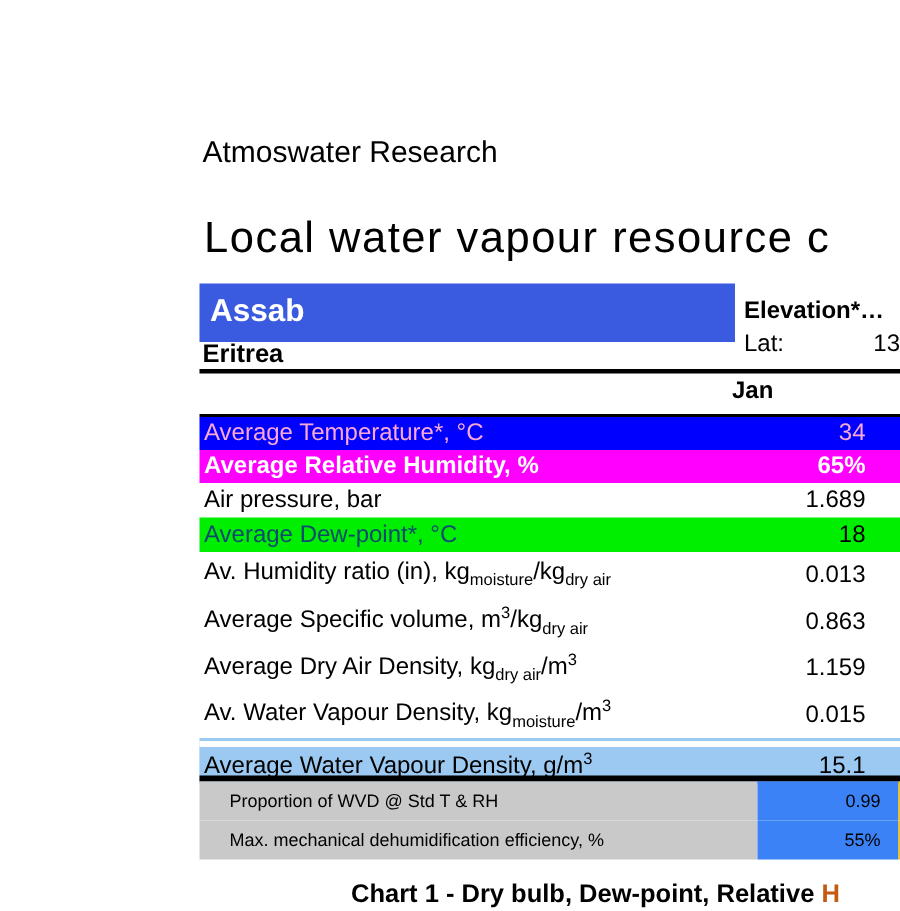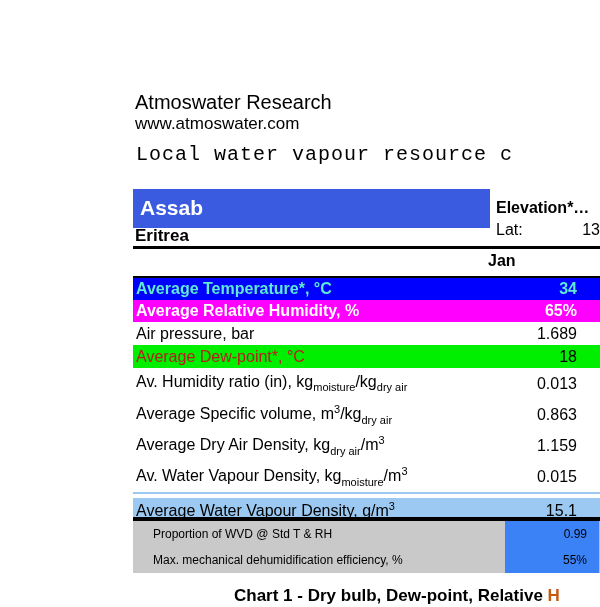--- a/index.html
+++ b/index.html
@@ -1,66 +1,65 @@
 <!DOCTYPE html>
 <html><head>
 <meta charset="utf-8">
 <style>
   html,body{margin:0;padding:0;background:#fff;}
   .page{position:relative;width:600px;height:607px;background:#fff;overflow:hidden;
         font-family:"Liberation Sans",sans-serif;color:#000;}
 
   .org{position:absolute;left:135px;top:91px;font-size:20px;}
   .url{position:absolute;left:135px;top:114px;font-size:17px;}
-  .title{position:absolute;left:136px;top:143px;font-size:20px;letter-spacing:1px;white-space:nowrap;font-family:Liberation Mono, monospace;}
+  .title{position:absolute;left:136px;top:143px;font-size:29px;letter-spacing:1px;white-space:nowrap;}
 
   .banner{position:absolute;left:133px;top:189px;width:357px;height:39px;background:#3A5BE0;}
   .banner .city{display:block;padding-left:7px;line-height:38px;font-size:21px;font-weight:bold;color:#fff;}
   .country{position:absolute;left:135px;top:226px;font-size:17px;font-weight:bold;}
   .elev{position:absolute;left:496px;top:199px;font-size:16px;white-space:nowrap;font-weight:bold;}
   .latrow{position:absolute;left:496px;top:221px;width:104px;display:flex;justify-content:space-between;font-size:16px;}
 
   .hr1{position:absolute;left:133px;top:246px;width:467px;height:3px;background:#000;}
   .monthhdr{position:absolute;left:488px;top:252px;width:89px;text-align:left;font-size:16px;font-weight:bold;}
   .hr2{position:absolute;left:133px;top:276px;width:467px;height:2px;background:#000;}
 
   .rows{position:absolute;left:133px;top:278px;width:467px;}
   .row{display:flex;align-items:center;}
   .row .lbl{flex:1;padding-left:3px;font-size:16px;white-space:nowrap;}
   .row .val{text-align:right;padding-right:23px;font-size:16px;}
   .row sub{font-size:11px;}
   .row sup{font-size:11px;}
   .row-blue{background:#0000FF;height:22px;}
-  .row-blue .lbl,.row-blue .val{color:#5eead4;font-weight:bold;}
+  .row-blue .lbl,.row-blue .val{color:#f9a8d4;font-weight:normal;}
   .row-magenta{background:#FF00FF;height:22px;}
   .row-magenta .lbl,.row-magenta .val{color:#fff;font-weight:bold;}
   .row-plain{background:#fff;height:23px;}
   .row-plain.rich{height:31px;}
   .row-green{background:#00EE00;height:23px;}
-  .row-green .lbl{color:#b91c1c;}
+  .row-green .lbl{color:#0c4a6e;}
   .row-lightblue{background:#9CC9F1;height:25px;margin-top:6px;
                  box-shadow:0 -4px 0 #fff, 0 -6px 0 #9CC9F1;}
 
   .hr3{position:absolute;left:133px;top:517px;width:467px;height:4px;background:#000;}
 
   .footer{position:absolute;left:133px;top:521px;width:467px;}
   .frow{display:flex;height:26px;}
   .frow .flbl{width:352px;background:#C9C9C9;font-size:12px;display:flex;align-items:center;padding-left:20px;white-space:nowrap;}
   .frow .fval{width:82px;background:#3b82f6;font-size:12px;line-height:26px;text-align:right;padding-right:12px;}
   .frow .forange{flex:1;background:#FFC000;}
 
   .caption{position:absolute;left:234px;top:586px;font-size:17px;font-weight:bold;white-space:nowrap;}
 </style>
 </head>
 <body>
 
 <div class="page">
 
   <div class="org">Atmoswater Research</div>
-  <div class="url">www.atmoswater.com</div>
   <div class="title">Local water vapour resource c</div>
 
   <div class="banner">
     <span class="city">Assab</span>
   </div>
   <div class="country">Eritrea</div>
   <div class="elev">Elevation*…</div>
   <div class="latrow">
     <span>Lat:</span>
     <span>13</span>

